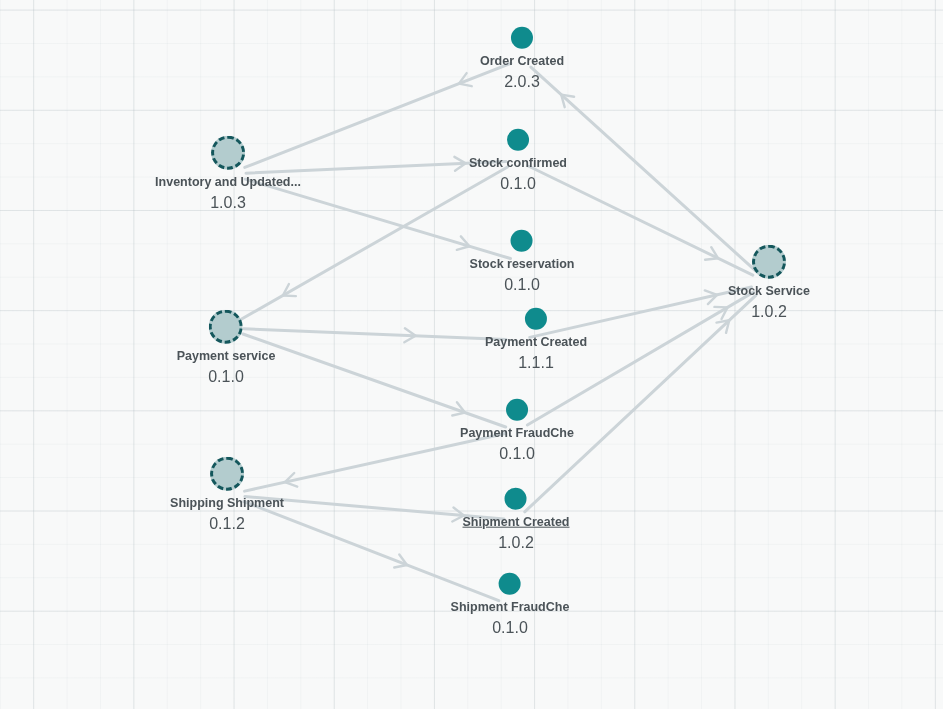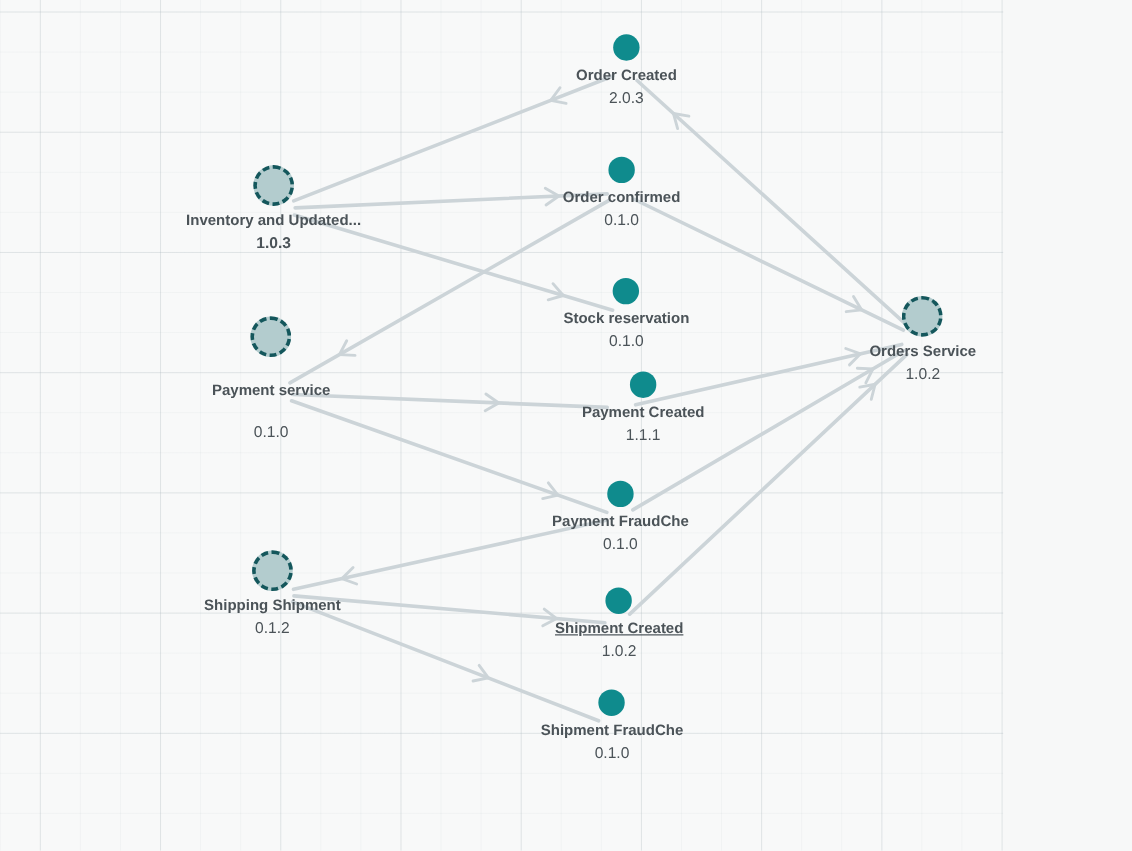--- a/index.html
+++ b/index.html
@@ -8,21 +8,21 @@
     padding: 0;
     background: #f7f8f8;
   }
   body {
     font-family: "Liberation Sans", sans-serif;
     -webkit-font-smoothing: antialiased;
   }
 
   #canvas {
     position: relative;
-    width: 836px;
+    width: 943px;
     height: 709px;
     overflow: hidden;
     background-color: #f8f9f9;
     background-image:
       linear-gradient(to right, rgba(182,192,196,0.30) 1px, transparent 1px),
       linear-gradient(to bottom, rgba(182,192,196,0.30) 1px, transparent 1px),
       linear-gradient(to right, rgba(182,192,196,0.11) 1px, transparent 1px),
       linear-gradient(to bottom, rgba(182,192,196,0.11) 1px, transparent 1px);
     background-size:
       100.2px 100.2px,
@@ -73,21 +73,21 @@
     margin-top: 5px;
     font-size: 12.5px;
     font-weight: bold;
     color: #4b5358;
     white-space: nowrap;
     line-height: 1.25;
     text-align: center;
   }
   .node-version {
     margin-top: 2px;
-    font-size: 13px;
+    font-size: 16px;
     font-weight: normal;
     color: #4b5358;
     white-space: nowrap;
     line-height: 1.25;
     text-align: left;
   }
 </style>
 </head>
 <body>
 
@@ -152,38 +152,38 @@
     </svg>
   <div id="node-layer">
       <div class="node" style="left: 522px; top: 59px;">
         <div class="msg-dot" style="background: rgb(15, 139, 141);"></div>
         <div class="node-label" style="color: rgb(75, 83, 88);">Order Created</div>
         <div class="node-version" style="color: rgb(75, 83, 88);">2.0.3</div>
       </div>
       <div class="node" style="left: 228px; top: 174px;">
         <div class="svc-ring" style="background: rgb(179, 204, 206); border-color: rgb(20, 87, 92);"></div>
         <div class="node-label" style="color: rgb(75, 83, 88);">Inventory and Updated...</div>
-        <div class="node-version" style="color: rgb(75, 83, 88); font-weight: bold;">1.0.3</div>
+        <div class="node-version" style="color: rgb(75, 83, 88);">1.0.3</div>
       </div>
       <div class="node" style="left: 518px; top: 161px;">
         <div class="msg-dot" style="background: rgb(15, 139, 141);"></div>
-        <div class="node-label" style="color: rgb(75, 83, 88);">Order confirmed</div>
+        <div class="node-label" style="color: rgb(75, 83, 88);">Stock confirmed</div>
         <div class="node-version" style="color: rgb(75, 83, 88);">0.1.0</div>
       </div>
       <div class="node" style="left: 522px; top: 262px;">
         <div class="msg-dot" style="background: rgb(15, 139, 141);"></div>
         <div class="node-label" style="color: rgb(75, 83, 88); text-align: right;">Stock reservation</div>
         <div class="node-version" style="color: rgb(75, 83, 88);">0.1.0</div>
       </div>
       <div class="node" style="left: 769px; top: 283px;">
         <div class="svc-ring" style="background: rgb(179, 204, 206); border-color: rgb(20, 87, 92);"></div>
-        <div class="node-label" style="color: rgb(75, 83, 88);">Orders Service</div>
+        <div class="node-label" style="color: rgb(75, 83, 88);">Stock Service</div>
         <div class="node-version" style="color: rgb(75, 83, 88);">1.0.2</div>
       </div>
-      <div class="node" style="left: 226px; top: 316px; gap: 16px;">
+      <div class="node" style="left: 226px; top: 348px;">
         <div class="svc-ring" style="background: rgb(179, 204, 206); border-color: rgb(20, 87, 92);"></div>
         <div class="node-label" style="color: rgb(75, 83, 88);">Payment service</div>
         <div class="node-version" style="color: rgb(75, 83, 88);">0.1.0</div>
       </div>
       <div class="node" style="left: 536px; top: 340px;">
         <div class="msg-dot" style="background: rgb(15, 139, 141);"></div>
         <div class="node-label" style="color: rgb(75, 83, 88);">Payment Created</div>
         <div class="node-version" style="color: rgb(75, 83, 88);">1.1.1</div>
       </div>
       <div class="node" style="left: 517px; top: 431px;">

